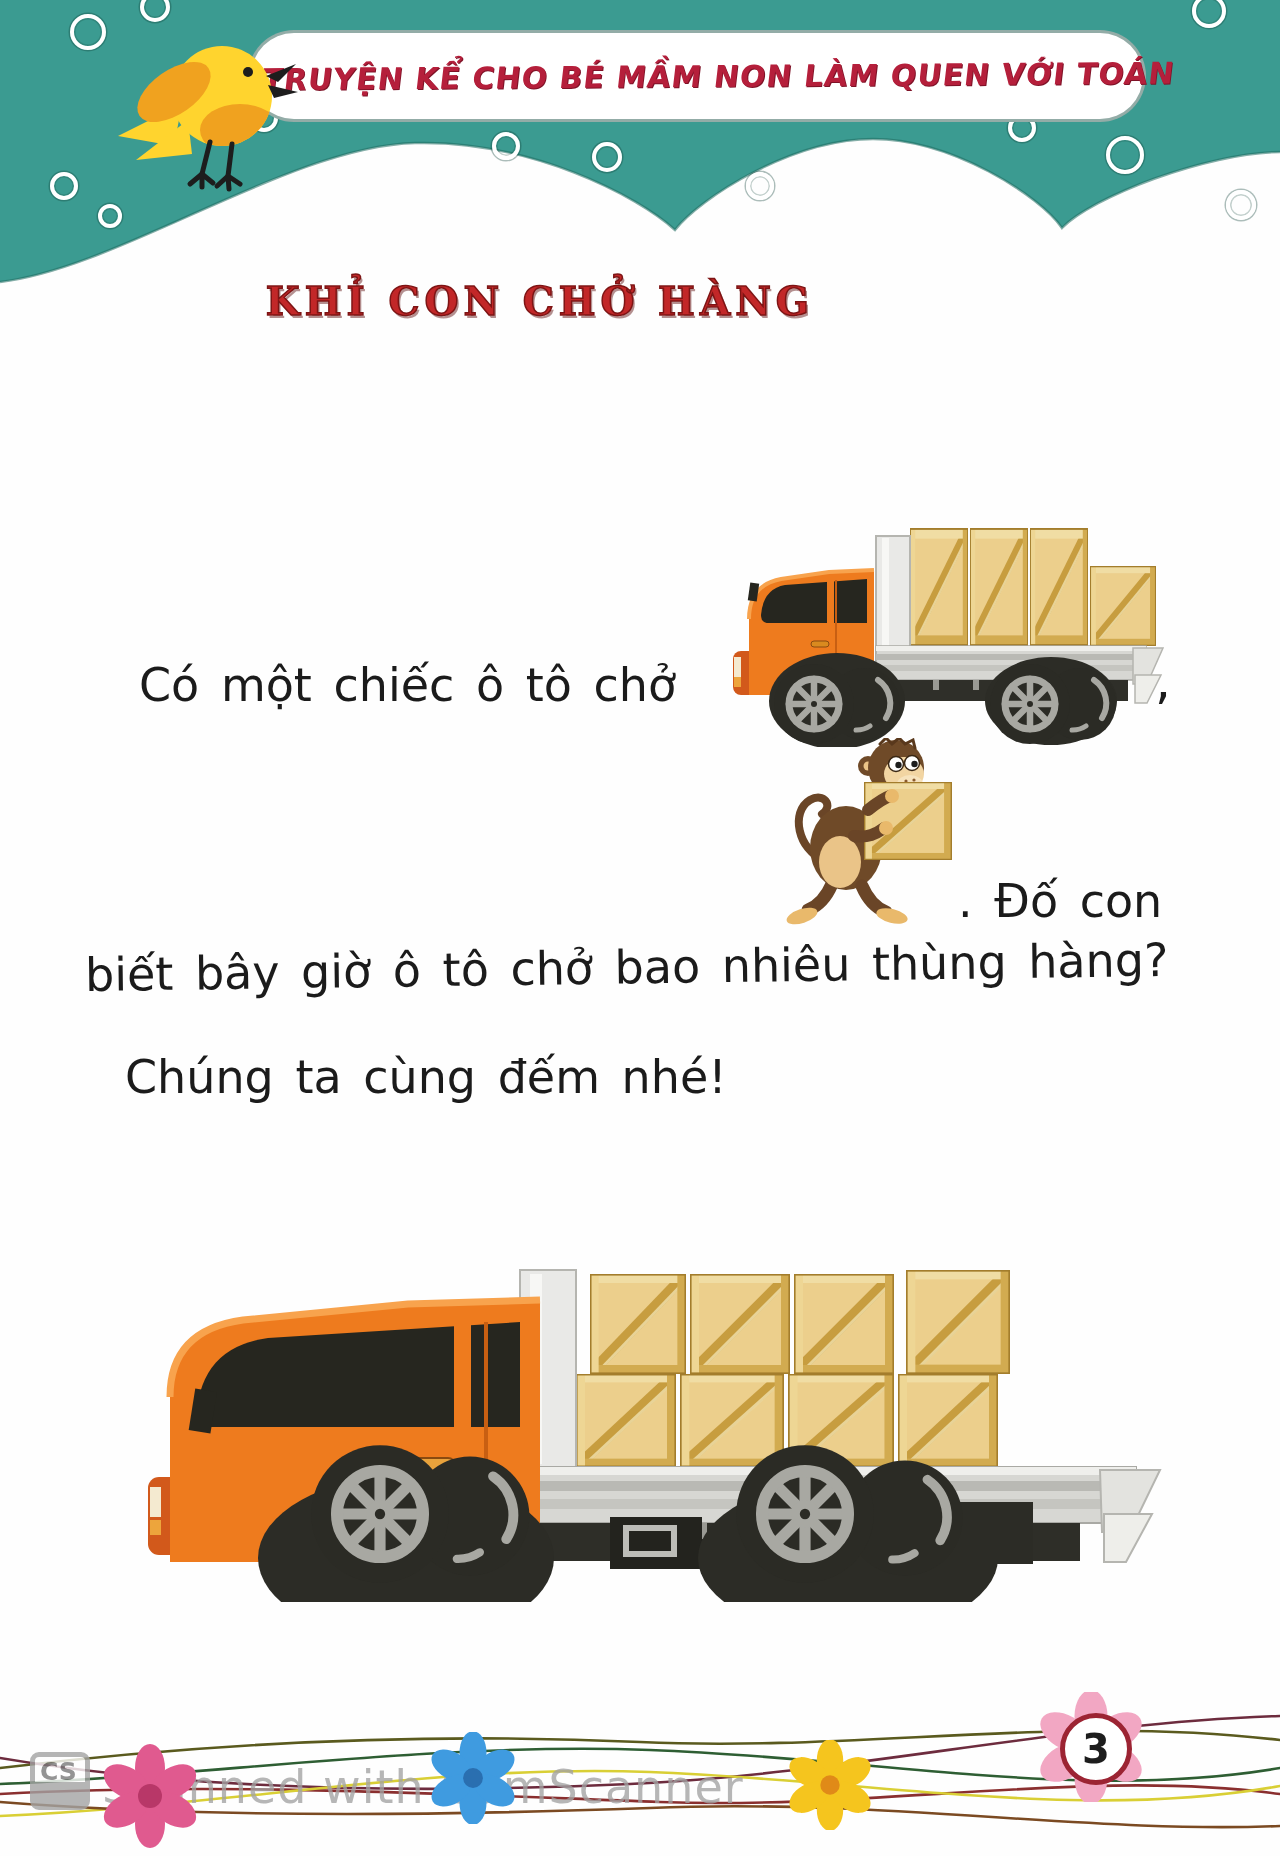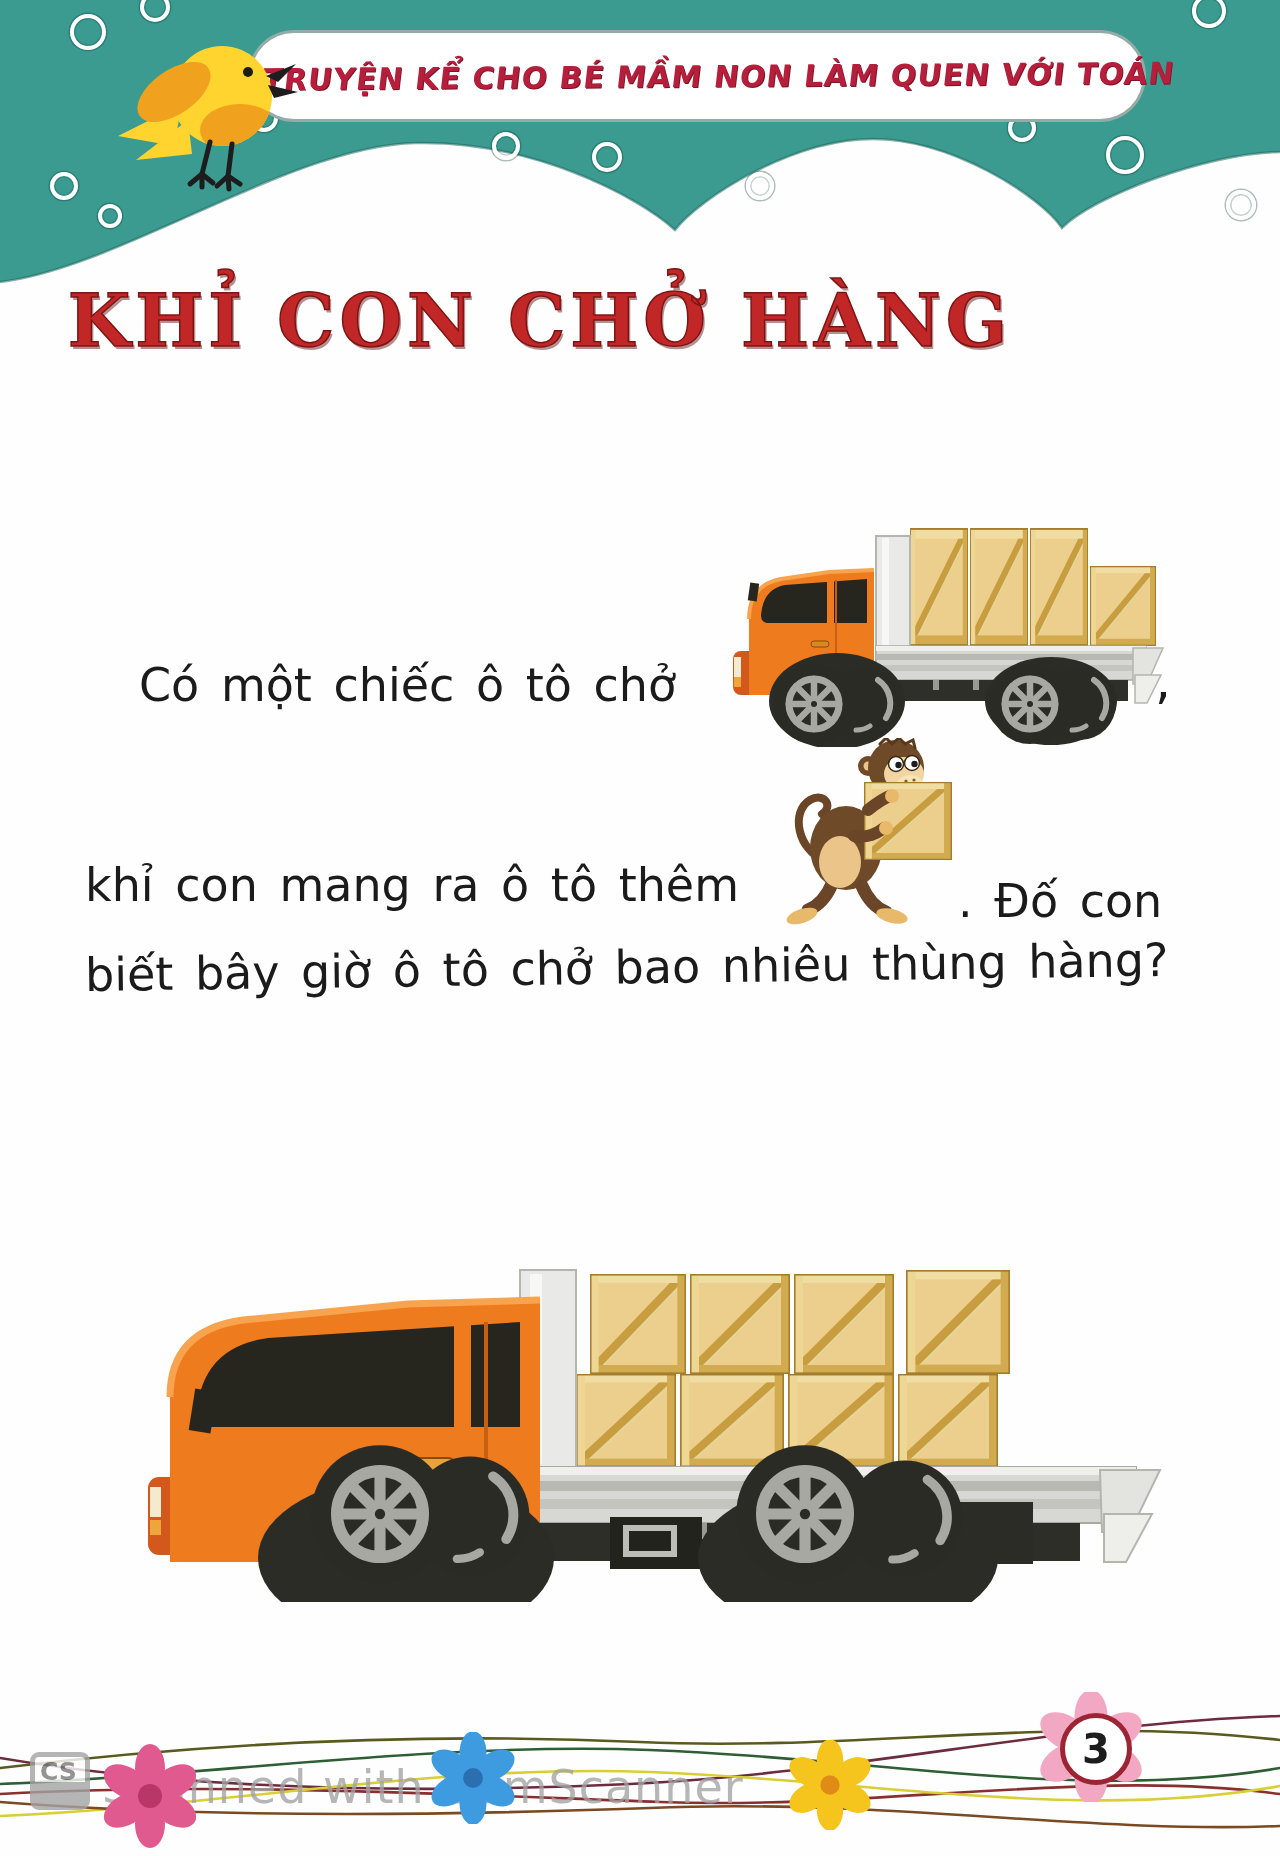--- a/index.html
+++ b/index.html
@@ -11,21 +11,21 @@
   .ring{position:absolute;border-radius:50%;border:4px solid #ffffff;
         box-shadow:0 0 0 1.5px rgba(20,70,60,.35), inset 0 0 0 1.5px rgba(20,70,60,.25);}
   #banner-pill{left:248px;top:30px;width:892px;height:86px;border-radius:46px;
        background:#ffffff;border:3px solid rgba(40,90,80,.5);
        display:flex;align-items:center;justify-content:center;}
   #banner-text{font-weight:bold;font-size:30px;letter-spacing:1px;color:#b51f3b;
        transform:skewX(-7deg) rotate(-0.4deg);white-space:nowrap;
        text-shadow:1px 1px 0 #7e1227;}
   
   #page-title{left:0;top:278px;width:1080px;text-align:center;
-       font-family:"DejaVu Serif",serif;font-weight:bold;font-size:72px;letter-spacing:5px;
+       font-family:"DejaVu Serif",serif;font-weight:bold;font-size:39px;letter-spacing:5px;
        color:#c22728;-webkit-text-stroke:1.5px #7d1414;
        text-shadow:2px 3px 0 rgba(90,10,10,.45);white-space:nowrap;}
   
   .story{color:#1b1b1b;font-size:46px;word-spacing:7px;white-space:nowrap;}
   #story-line-1{left:139px;top:658px;}
   #line1-punct{left:1155px;top:652px;font-size:50px;}
   #story-line-2{left:85px;top:858px;}
   #line2-punct{left:958px;top:858px;margin-top:16px;}
   #story-line-3{left:85px;top:948px;transform:rotate(-0.8deg);transform-origin:left center;}
   #story-line-4{left:125px;top:1050px;}
@@ -168,21 +168,20 @@
     <rect x="16" y="60" width="9" height="18" fill="#26261f" transform="rotate(8 20 69)"></rect>
 
     <ellipse cx="104" cy="178" rx="68" ry="48" fill="#2c2c26"></ellipse>
     <ellipse cx="318" cy="178" rx="66" ry="44" fill="#2c2c26"></ellipse>
     <use href="#wheelPart" transform="translate(131,181)"></use>
     <use href="#wheelPart" transform="translate(347,181)"></use>
     <use href="#wheelMain" transform="translate(81,181)"></use>
     <use href="#wheelMain" transform="translate(297,181)"></use>
   </svg>
 
-  <span id="story-line-2" class="abs story">khỉ con mang ra ô tô thêm</span>
   <span id="line2-punct" class="abs story">. Đố con</span>
 
   <svg class="abs" style="left:784px;top:738px" width="172" height="194" viewBox="0 0 172 194">
     <path d="M40,122 C14,112 6,74 26,62 C40,54 50,68 38,76" stroke="#6a4527" stroke-width="8" fill="none" stroke-linecap="round"></path>
     <path d="M48,146 C42,160 34,168 24,172" stroke="#6a4527" stroke-width="13" fill="none" stroke-linecap="round"></path>
     <ellipse cx="18" cy="178" rx="16" ry="7" fill="#e9b96b" transform="rotate(-18 18 178)"></ellipse>
     <ellipse cx="62" cy="110" rx="36" ry="42" fill="#6f4a28"></ellipse>
     <ellipse cx="56" cy="124" rx="21" ry="26" fill="#eac488"></ellipse>
     <path d="M78,148 C84,162 92,170 102,174" stroke="#6a4527" stroke-width="13" fill="none" stroke-linecap="round"></path>
     <ellipse cx="108" cy="178" rx="16" ry="7" fill="#e9b96b" transform="rotate(14 108 178)"></ellipse>
@@ -200,20 +199,21 @@
     <circle cx="130" cy="42" r="1.6" fill="#8a5a2d"></circle>
     <path d="M116,50 Q124,56 134,48" stroke="#8a5a2d" stroke-width="2.2" fill="none" stroke-linecap="round"></path>
     <use href="#crate" x="80" y="44" width="88" height="78"></use>
     <path d="M84,72 C94,64 100,60 106,58" stroke="#6a4527" stroke-width="12" fill="none" stroke-linecap="round"></path>
     <circle cx="108" cy="58" r="7" fill="#e9b96b"></circle>
     <path d="M70,98 C84,100 92,96 100,90" stroke="#6a4527" stroke-width="12" fill="none" stroke-linecap="round"></path>
     <circle cx="102" cy="90" r="7" fill="#e9b96b"></circle>
   </svg>
 
   <span id="story-line-3" class="abs story">biết bây giờ ô tô chở bao nhiêu thùng hàng?</span>
+  <span id="story-line-4" class="abs story">Chúng ta cùng đếm nhé!</span>
 
   <svg class="abs" style="left:148px;top:1262px" width="1014" height="340" viewBox="0 0 1014 340">
 
     <use href="#crate" x="428" y="112" width="100" height="93"></use>
     <use href="#crate" x="532" y="112" width="104" height="93"></use>
     <use href="#crate" x="640" y="112" width="106" height="93"></use>
     <use href="#crate" x="750" y="112" width="100" height="93"></use>
 
     <use href="#crate" x="442" y="12" width="96" height="100"></use>
     <use href="#crate" x="542" y="12" width="100" height="100"></use>

